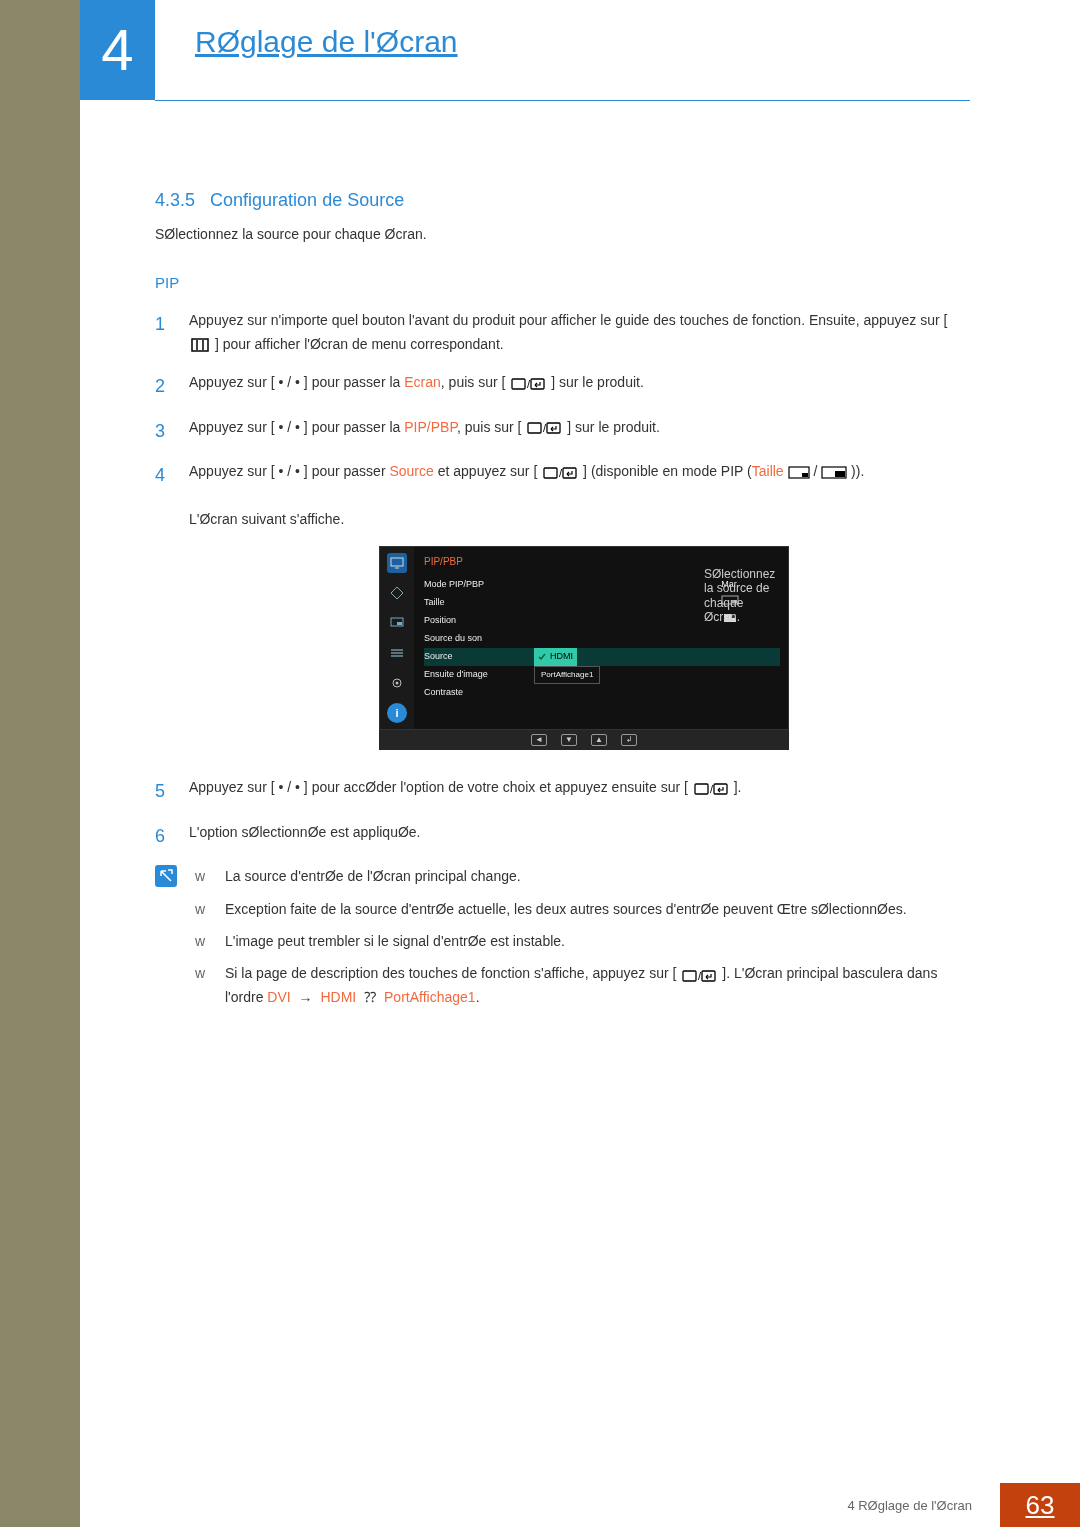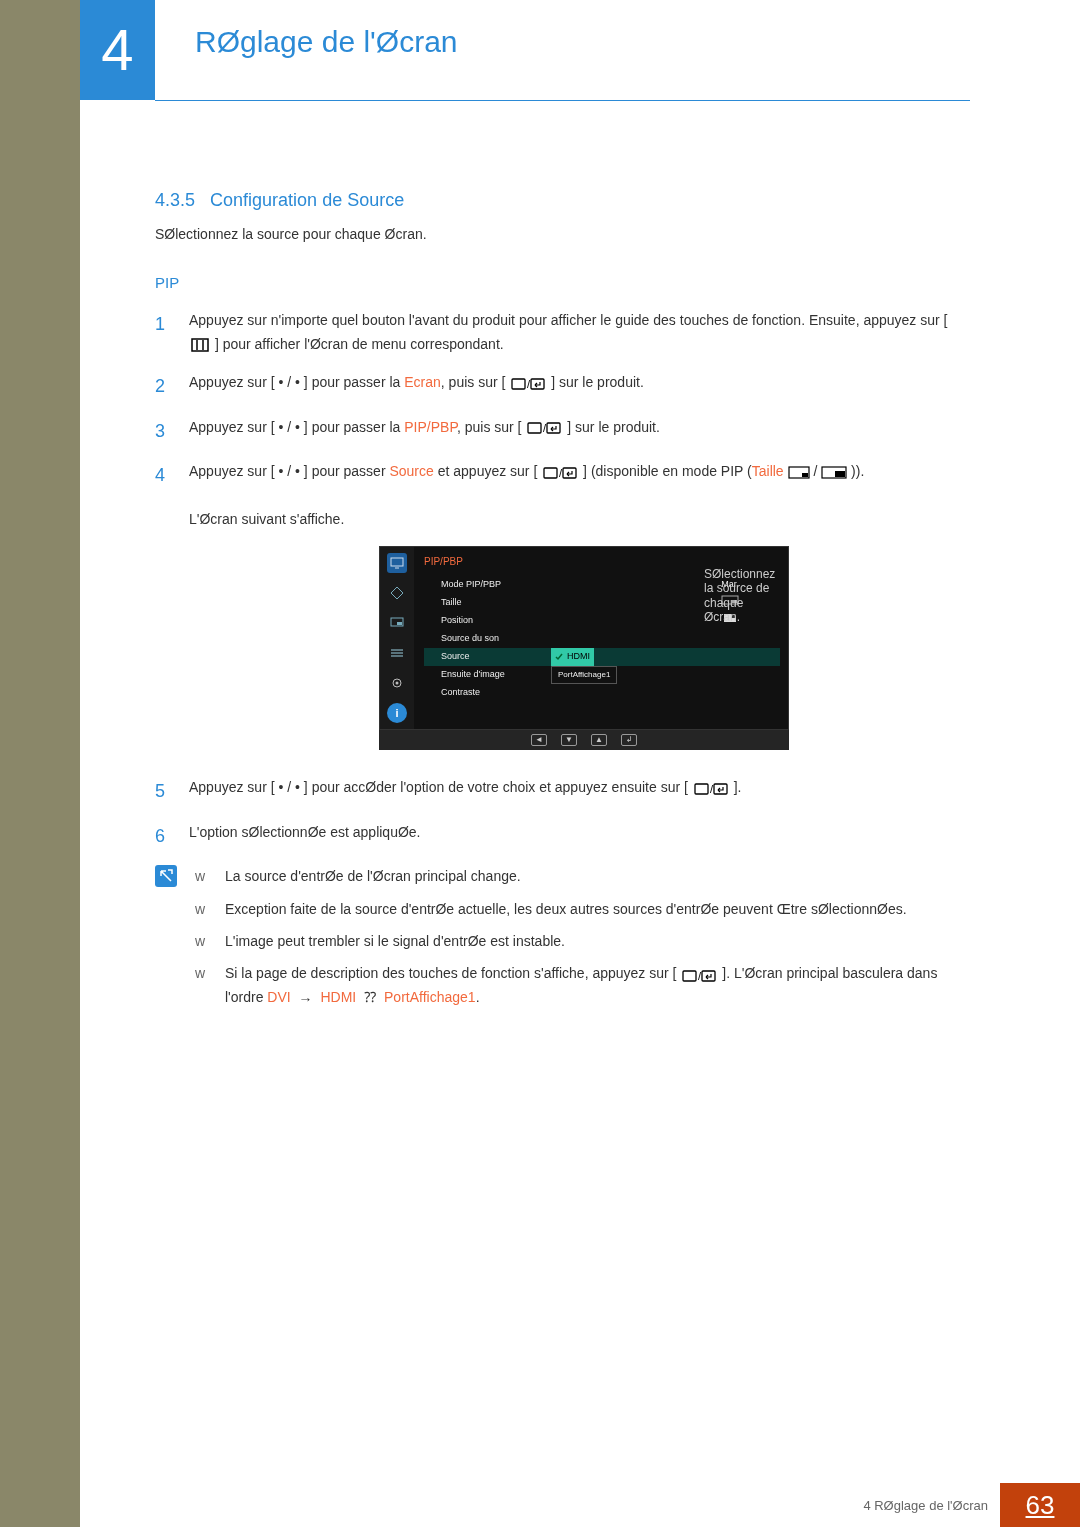--- a/index.html
+++ b/index.html
@@ -30,20 +30,21 @@
     font-weight: 300;
     text-align: center;
     line-height: 100px;
   }
   .chapter-title {
     position: absolute;
     left: 195px; top: 25px;
     font-size: 30px;
     color: #2b8ad6;
     font-weight: 400;
+    text-decoration: underline;
   }
   .hr-top {
     position: absolute;
     left: 155px; top: 100px;
     width: 815px;
     border-top: 1px solid #2b8ad6;
   }
   .content {
     position: absolute;
     left: 155px; top: 190px;
@@ -101,21 +102,21 @@
     border-radius: 3px;
     display:flex; align-items:center; justify-content:center;
   }
   .osd-main { flex: 1; padding: 6px 8px 4px 10px; position: relative; }
   .osd-title { color: #f26a3e; font-size: 10px; margin-bottom: 6px; }
   .osd-row {
     display: flex;
     align-items: center;
     height: 18px;
   }
-  .osd-row .rlabel { width: 110px; margin-left: 17px; }
+  .osd-row .rlabel { width: 110px; }
   .osd-row .rval { width: 100px; text-align: center; }
   .osd-row.sel {
     background: #0a3a35;
   }
   .osd-row.sel .rlabel { background: #0a3a35; }
   .osd-dropdown {
     background: #31c9a7;
     color: #000;
     font-size: 9px;
     padding: 1px 4px;
@@ -173,20 +174,21 @@
     margin-bottom: 10px;
     line-height: 1.6;
   }
   .note-list .w { color: #666; width: 30px; flex: 0 0 30px; }
   .footer {
     position: absolute;
     right: 0; bottom: 0;
     height: 44px;
     display: flex;
     align-items: center;
+    gap: 16px;
   }
   .footer-text {
     color: #666;
     font-size: 13px;
     margin-right: 12px;
   }
   .footer-page {
     background: #c2410c;
     color: #fff;
     width: 80px; height: 44px;

